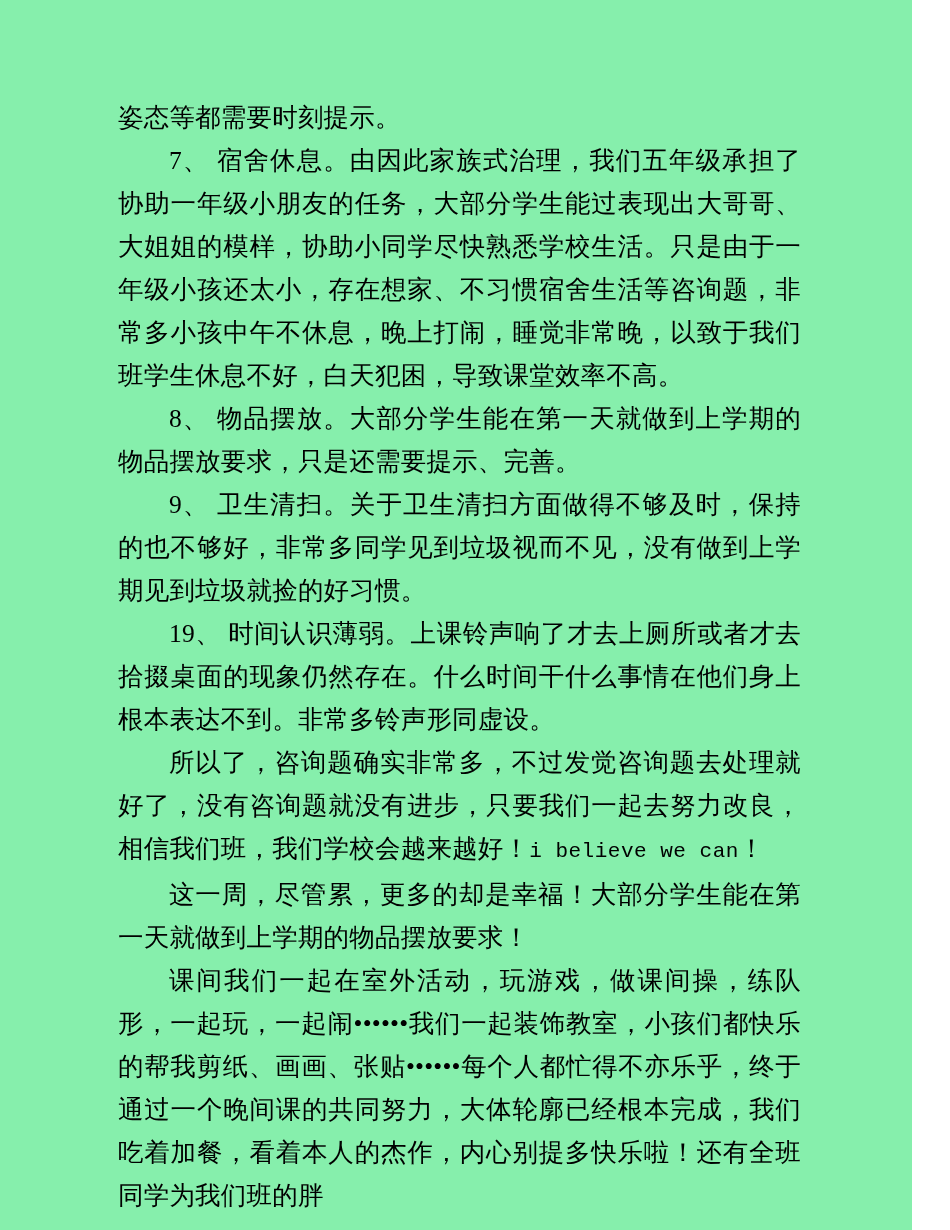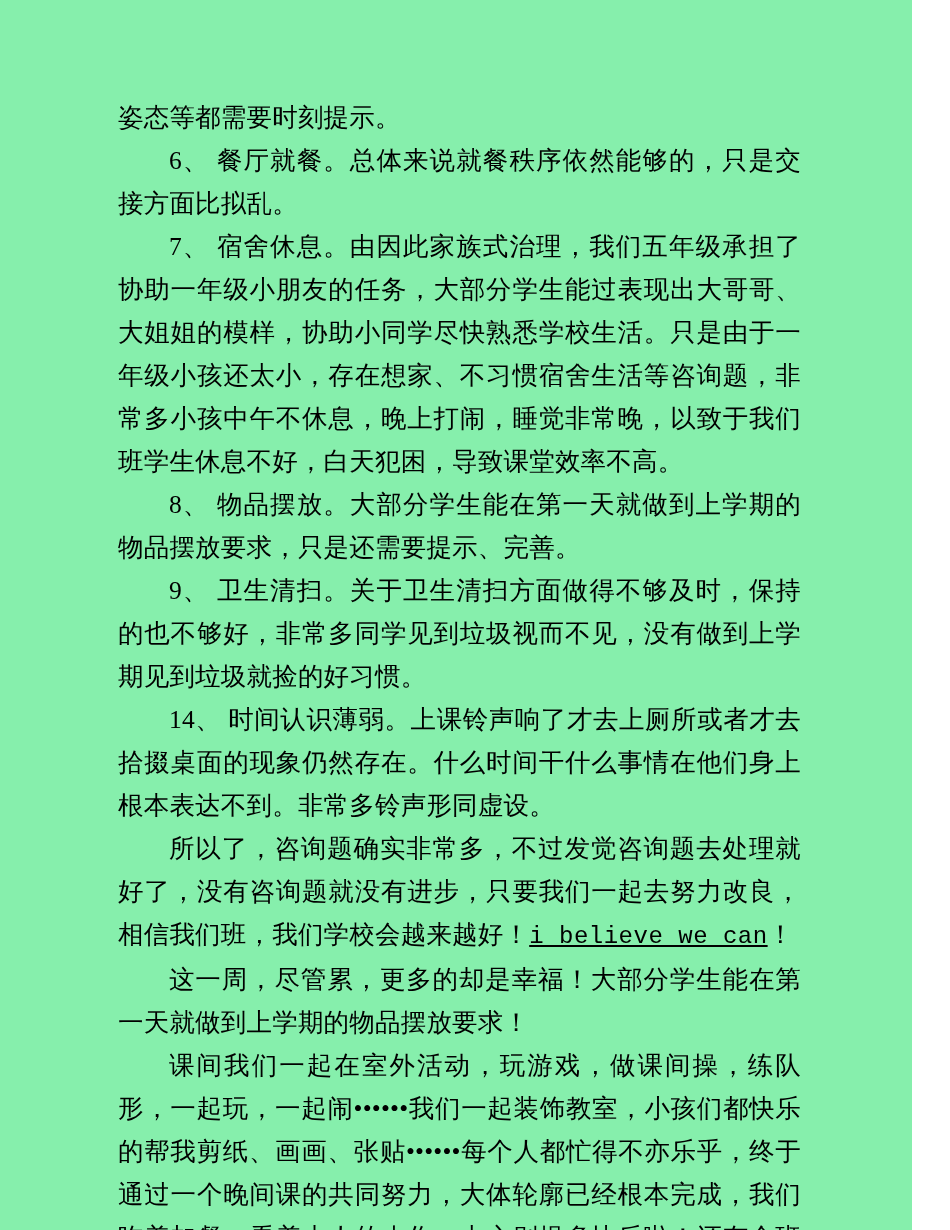--- a/index.html
+++ b/index.html
@@ -31,42 +31,40 @@
   }
   .para {
     margin: 0;
     text-indent: 0;
   }
   .para.indent {
     text-indent: 51px;
   }
   .mono {
     font-family: "Liberation Mono", "DejaVu Sans Mono", monospace;
-    font-size: 24px;
+    font-size: 21px;
     letter-spacing: 0.5px;
-    text-decoration: underline;
   }
 </style>
 </head>
 <body>
 
 <div class="page">
   <div class="doc-body">
 
     <p class="para">姿态等都需要时刻提示。</p>
 
-    <p class="para indent">6、 餐厅就餐。总体来说就餐秩序依然能够的，只是交接方面比拟乱。</p>
 
     <p class="para indent">7、 宿舍休息。由因此家族式治理，我们五年级承担了协助一年级小朋友的任务，大部分学生能过表现出大哥哥、大姐姐的模样，协助小同学尽快熟悉学校生活。只是由于一年级小孩还太小，存在想家、不习惯宿舍生活等咨询题，非常多小孩中午不休息，晚上打闹，睡觉非常晚，以致于我们班学生休息不好，白天犯困，导致课堂效率不高。</p>
 
     <p class="para indent">8、 物品摆放。大部分学生能在第一天就做到上学期的物品摆放要求，只是还需要提示、完善。</p>
 
     <p class="para indent">9、 卫生清扫。关于卫生清扫方面做得不够及时，保持的也不够好，非常多同学见到垃圾视而不见，没有做到上学期见到垃圾就捡的好习惯。</p>
 
-    <p class="para indent">14、 时间认识薄弱。上课铃声响了才去上厕所或者才去拾掇桌面的现象仍然存在。什么时间干什么事情在他们身上根本表达不到。非常多铃声形同虚设。</p>
+    <p class="para indent">19、 时间认识薄弱。上课铃声响了才去上厕所或者才去拾掇桌面的现象仍然存在。什么时间干什么事情在他们身上根本表达不到。非常多铃声形同虚设。</p>
 
     <p class="para indent"><span>所以了，咨询题确实非常多，不过发觉咨询题去处理就好了，没有咨询题就没有进步，只要我们一起去努力改良，相信我们班，我们学校会越来越好！</span><span class="mono">i believe we can</span><span>！</span></p>
 
     <p class="para indent">这一周，尽管累，更多的却是幸福！大部分学生能在第一天就做到上学期的物品摆放要求！</p>
 
     <p class="para indent"><span>课间我们一起在室外活动，玩游戏，做课间操，练队形，一起玩，一起闹••••••我们一起装饰教室，小孩们都快乐的帮我剪纸、画画、张贴••••••每个人都忙得不亦乐乎，终于通过一个晚间课的共同努力，大体轮廓已经根本完成，我们吃着加餐，看着本人的杰作，内心别提多快乐啦！还有全班同学为我们班的胖</span></p>
 
   </div>
 </div>
 

